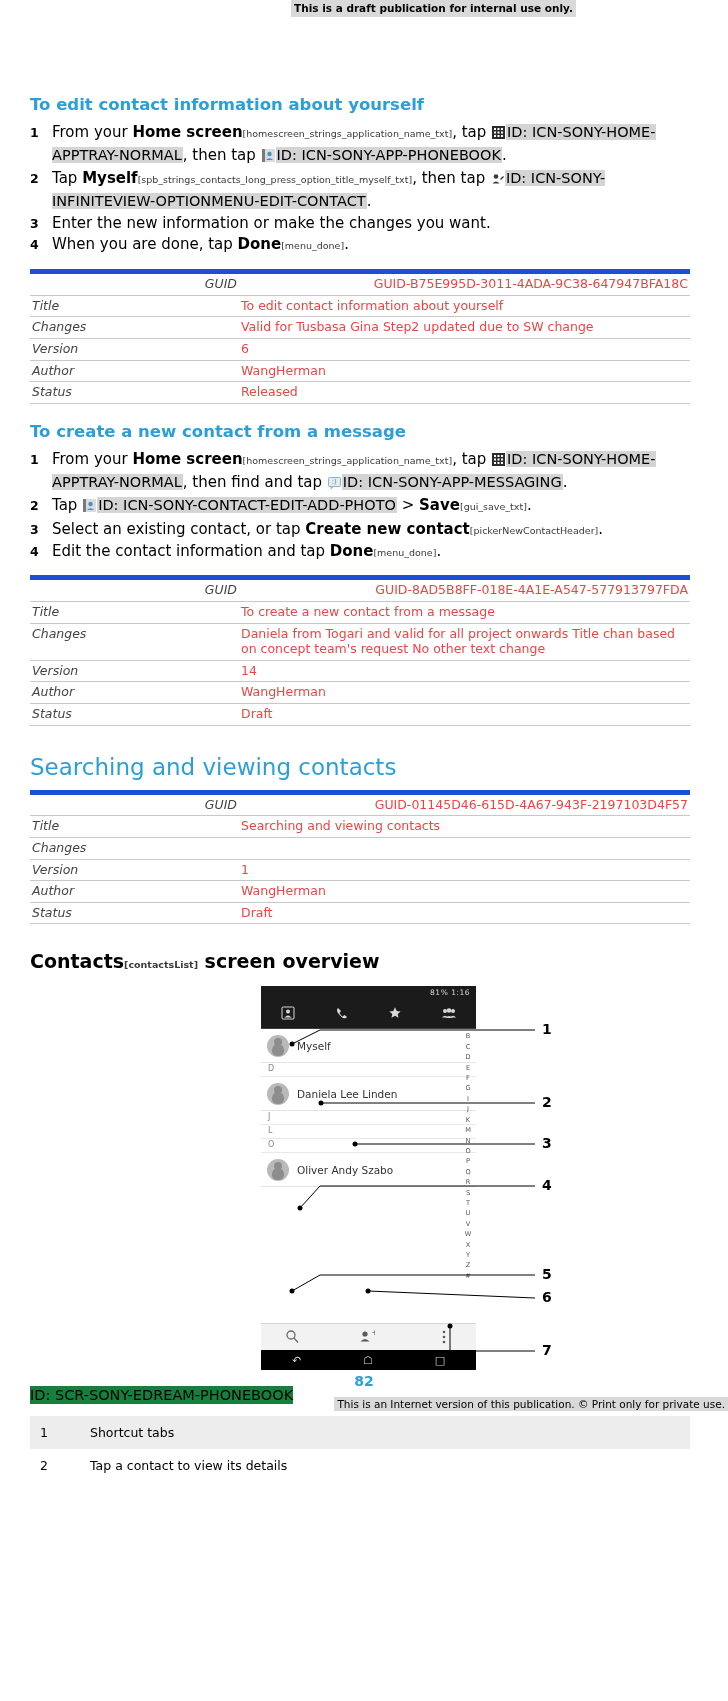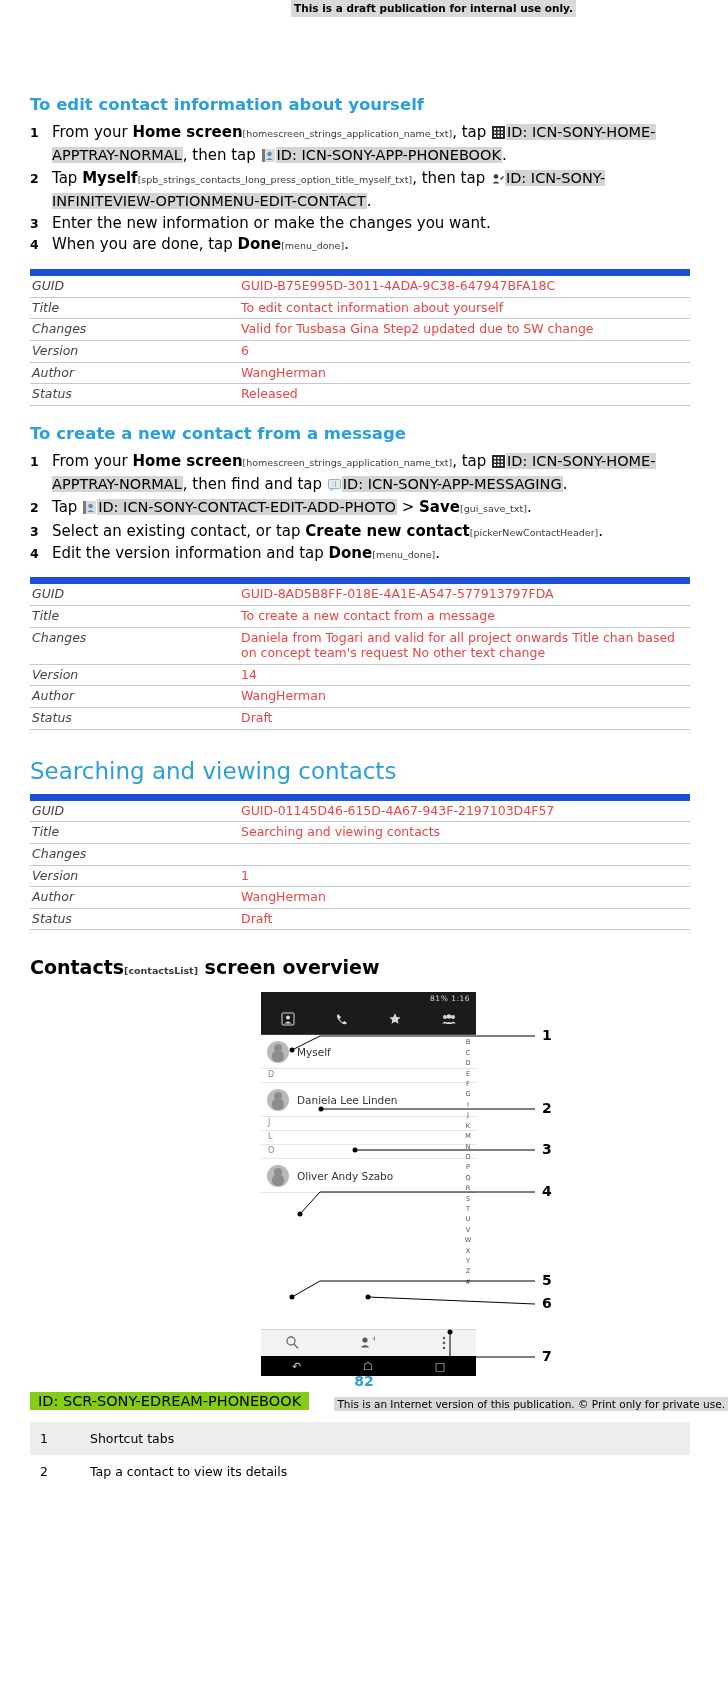--- a/index.html
+++ b/index.html
@@ -105,21 +105,22 @@
   table.meta {
     border-collapse: collapse;
     width: 100%;
     margin: 10px 0 18px 0;
     table-layout: fixed;
   }
   table.meta tr {
     border-bottom: 1px solid #c8c8c8;
   }
   table.meta tr:first-child {
-    border-top: 7px solid #1d4ed8;
+    border-top: 5px solid #1d4ed8;
+    text-align: right;
   }
   table.meta td {
     padding: 2px 2px 3px 2px;
     font-size: 12.5px;
     color: #444;
     vertical-align: top;
     line-height: 1.25;
   }
   table.meta td.k {
     width: 205px;
@@ -265,25 +266,25 @@
   }
   svg.leaders {
     position: absolute;
     left: 0;
     top: 0;
     width: 660px;
     height: 390px;
     pointer-events: none;
   }
   .scr-id {
-    background: #84cc16;
+    background: #15803d;
     font-size: 14.5px;
     display: inline-block;
     margin-top: 10px;
-    padding: 1px 8px;
+    padding: 1px 0;
   }
   table.legend {
     border-collapse: collapse;
     width: 100%;
     margin-top: 12px;
     table-layout: fixed;
   }
   table.legend td {
     padding: 9px 6px 9px 6px;
     font-size: 12.5px;
@@ -447,21 +448,21 @@
       </div>
       <div class="step">
         <div class="step-num">3</div>
         <div class="step-text">
           <span>Select an existing contact, or tap </span><span class="b">Create new contact</span><span class="tag">[pickerNewContactHeader]</span><span>.</span>
         </div>
       </div>
       <div class="step">
         <div class="step-num">4</div>
         <div class="step-text">
-          <span>Edit the version information and tap </span><span class="b">Done</span><span class="tag">[menu_done]</span><span>.</span>
+          <span>Edit the contact information and tap </span><span class="b">Done</span><span class="tag">[menu_done]</span><span>.</span>
         </div>
       </div>
     </div>
 
     <table class="meta">
       <tbody>
           <tr>
             <td class="k">GUID</td>
             <td class="v">GUID-8AD5B8FF-018E-4A1E-A547-577913797FDA</td>
           </tr>

